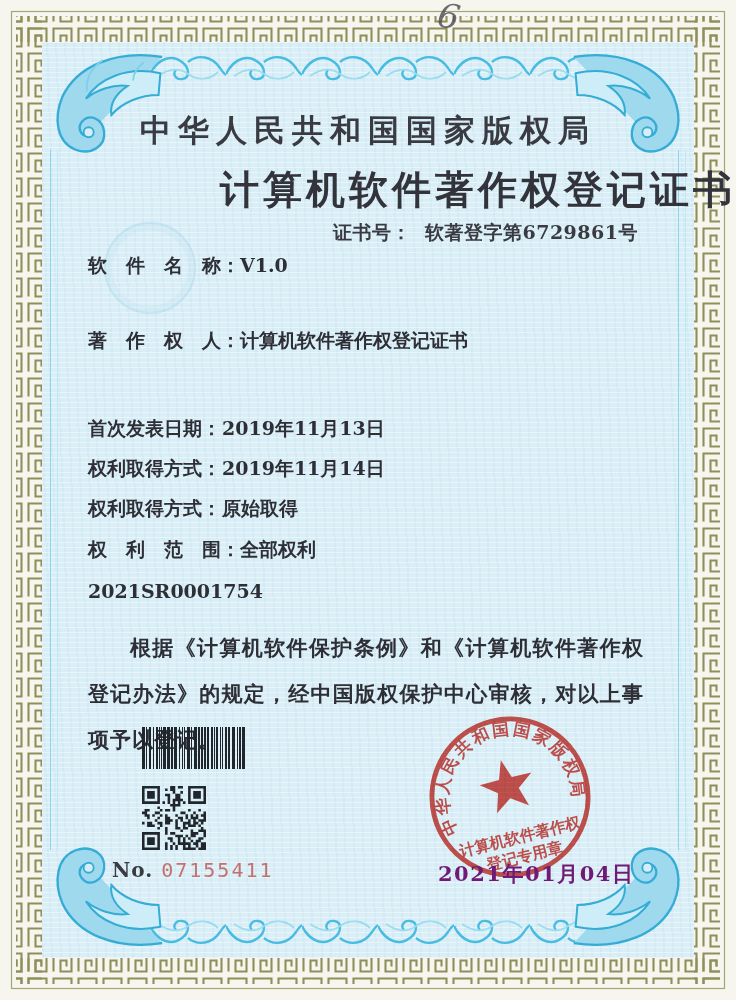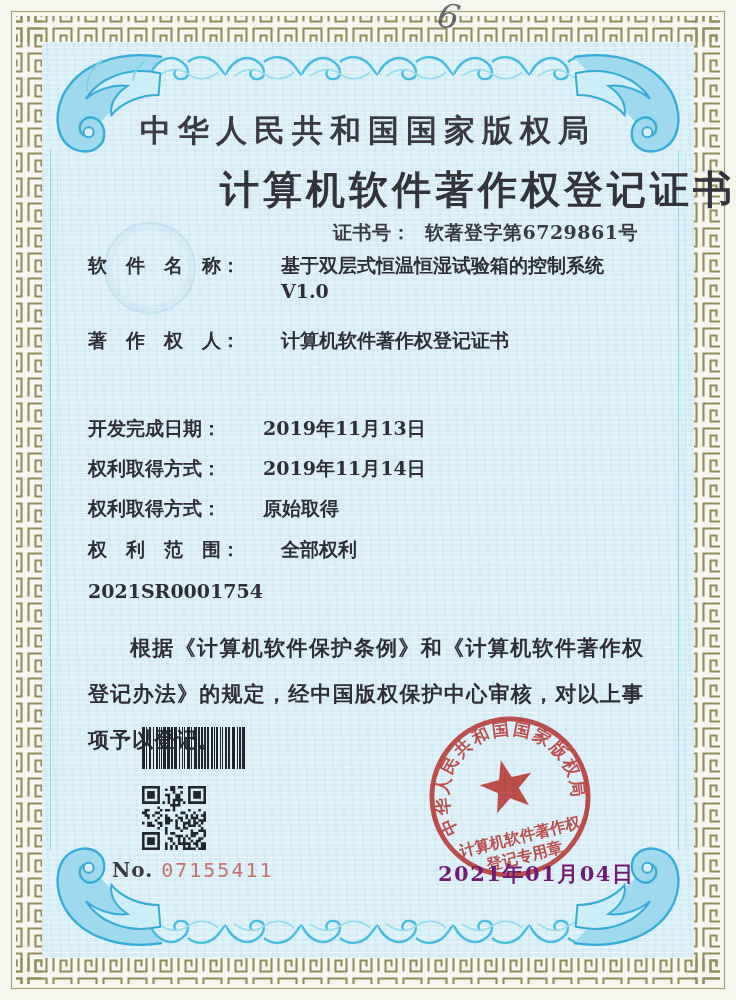--- a/index.html
+++ b/index.html
@@ -45,21 +45,21 @@
     position:absolute;left:0;right:0;top:163px;text-align:right;
     font-size:39px;font-weight:700;letter-spacing:4px;color:#33333b;
   }
   .cert-no{
     position:absolute;right:98px;top:220px;
     font-size:19px;font-weight:700;color:#3a3a42;letter-spacing:.5px;
   }
   .cert-no .gap{display:inline-block;width:14px;}
   .field{
     position:absolute;left:88px;display:flex;
-    font-size:19px;font-weight:700;color:#2e2e36;line-height:26px;gap:41px;
+    font-size:19px;font-weight:700;color:#2e2e36;line-height:26px;
   }
   .f-label{flex:0 0 134px;white-space:nowrap;}
   .f-value{white-space:nowrap;}
   .f-value .line2{display:block;}
   .statement{
     position:absolute;left:88px;right:92px;top:625px;
     font-size:21px;font-weight:700;color:#2e2e36;
     line-height:46px;text-indent:2em;letter-spacing:1px;text-align:justify;
   }
   
@@ -150,28 +150,28 @@
   <div class="pen-mark">6</div>
 
   <div class="authority">中华人民共和国国家版权局</div>
   <div class="cert-title">计算机软件著作权登记证书</div>
   <div class="cert-no">
     <span>证书号：</span><span class="gap"></span><span>软著登字第6729861号</span>
   </div>
 
   <div class="field" style="top:252px">
     <span class="f-label">软　件　名　称：</span>
-    <span class="f-value"><span>基于双层式恒温恒湿试验箱的控制系统</span><span class="line2">V1.0</span></span>
+    <span class="f-value"><span class="line2">V1.0</span></span>
   </div>
   <div class="field" style="top:327px">
     <span class="f-label">著　作　权　人：</span>
     <span class="f-value">计算机软件著作权登记证书</span>
   </div>
   <div class="field" style="top:415px">
-    <span class="f-label">开发完成日期：</span>
+    <span class="f-label">首次发表日期：</span>
     <span class="f-value">2019年11月13日</span>
   </div>
   <div class="field" style="top:455px">
     <span class="f-label">权利取得方式：</span>
     <span class="f-value">2019年11月14日</span>
   </div>
   <div class="field" style="top:495px">
     <span class="f-label">权利取得方式：</span>
     <span class="f-value">原始取得</span>
   </div>

